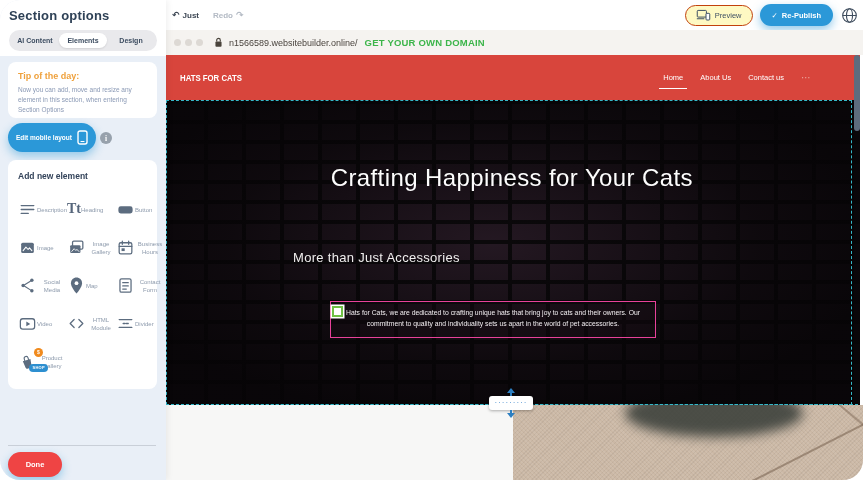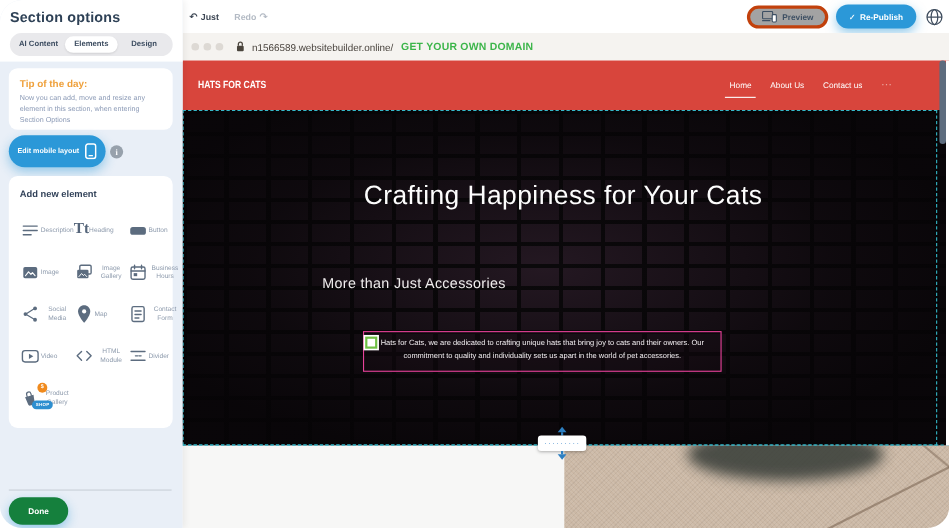--- a/index.html
+++ b/index.html
@@ -36,33 +36,33 @@
   .el.wrap .lbl { width:30px; }
   .el svg { stroke:#5c6c7f; fill:none; stroke-width:1.6; stroke-linecap:round; stroke-linejoin:round; }
   .heading-glyph { font-family:"Liberation Serif","DejaVu Serif",serif; font-weight:bold; font-size:14px; color:#55657a; }
   .product-ic { position:relative; }
   .badge { position:absolute; top:-4px; right:-6px; width:9px; height:9px; background:#f08a1d; border-radius:50%;
            color:#fff; font-size:5px; font-weight:bold; display:flex; align-items:center; justify-content:center; }
   .shop-pill { position:absolute; bottom:-1px; right:-11px; background:#2d8fd0; color:#fff; font-size:4px; font-weight:bold;
                padding:1.5px 3px; border-radius:5px; letter-spacing:.3px; }
 
   .sidebar-divider { position:absolute; left:8px; width:148px; top:445px; border-top:1px solid #c9cfd8; }
-  .done-btn { position:absolute; left:8px; top:452px; width:54px; height:25px; border-radius:13px; background:#15803d;
+  .done-btn { position:absolute; left:8px; top:452px; width:54px; height:25px; border-radius:13px; background:#ef4444;
               color:#fff; font-size:7.5px; font-weight:bold; display:flex; align-items:center; justify-content:center;
               box-shadow:0 4px 10px rgba(43,152,216,.45); cursor:pointer; }
 
   
   .stage { position:absolute; left:166px; top:0; width:697px; height:480px; }
   .topbar { position:absolute; top:0; left:0; right:0; height:30px; background:#fff; display:flex; align-items:center; padding:0 5px 0 6px; }
   .histbtn { display:flex; gap:3px; align-items:center; font-size:8px; font-weight:bold; color:#3d4754; cursor:pointer; }
   .histbtn .arr { font-size:9px; }
   .histbtn.disabled { color:#b3bac4; margin-left:14px; }
   .topbar-right { margin-left:auto; display:flex; align-items:center; gap:7px; }
-  .preview-btn { height:21px; border:3px solid #c2410c; border-radius:12px; background:#a3a3a3; display:flex; align-items:center;
-                 gap:4px; padding:0 10px; font-size:7.5px; font-weight:bold; color:#3d4f63; cursor:pointer; }
+  .preview-btn { height:21px; border:1px solid #c2410c; border-radius:12px; background:#fef9c3; display:flex; align-items:center;
+                 gap:4px; padding:0 10px; font-size:7.5px; font-weight:normal; color:#3d4f63; cursor:pointer; }
   .preview-btn svg { stroke:#3d4f63; fill:none; stroke-width:1.2; }
   .republish-btn { height:22px; border-radius:13px; background:#2b98d8; color:#fff; display:flex; align-items:center; gap:4px;
                    padding:0 12px; font-size:7.5px; font-weight:bold; box-shadow:0 4px 10px rgba(43,152,216,.5); cursor:pointer; }
   .globe-btn { width:18px; height:18px; display:flex; align-items:center; justify-content:center; cursor:pointer; }
   .globe-btn svg { stroke:#3f4d5e; fill:none; stroke-width:1.2; }
 
   .browserbar { position:absolute; top:30px; left:0; right:0; height:25px; background:#f5f3f0; display:flex; align-items:center; padding:4px 8px; }
   .dot { width:7px; height:7px; border-radius:50%; background:#ddd9d4; margin-right:4px; }
   .lock { margin-left:7px; display:flex; }
   .url { font-size:9px; color:#4a443e; margin-left:6px; }

